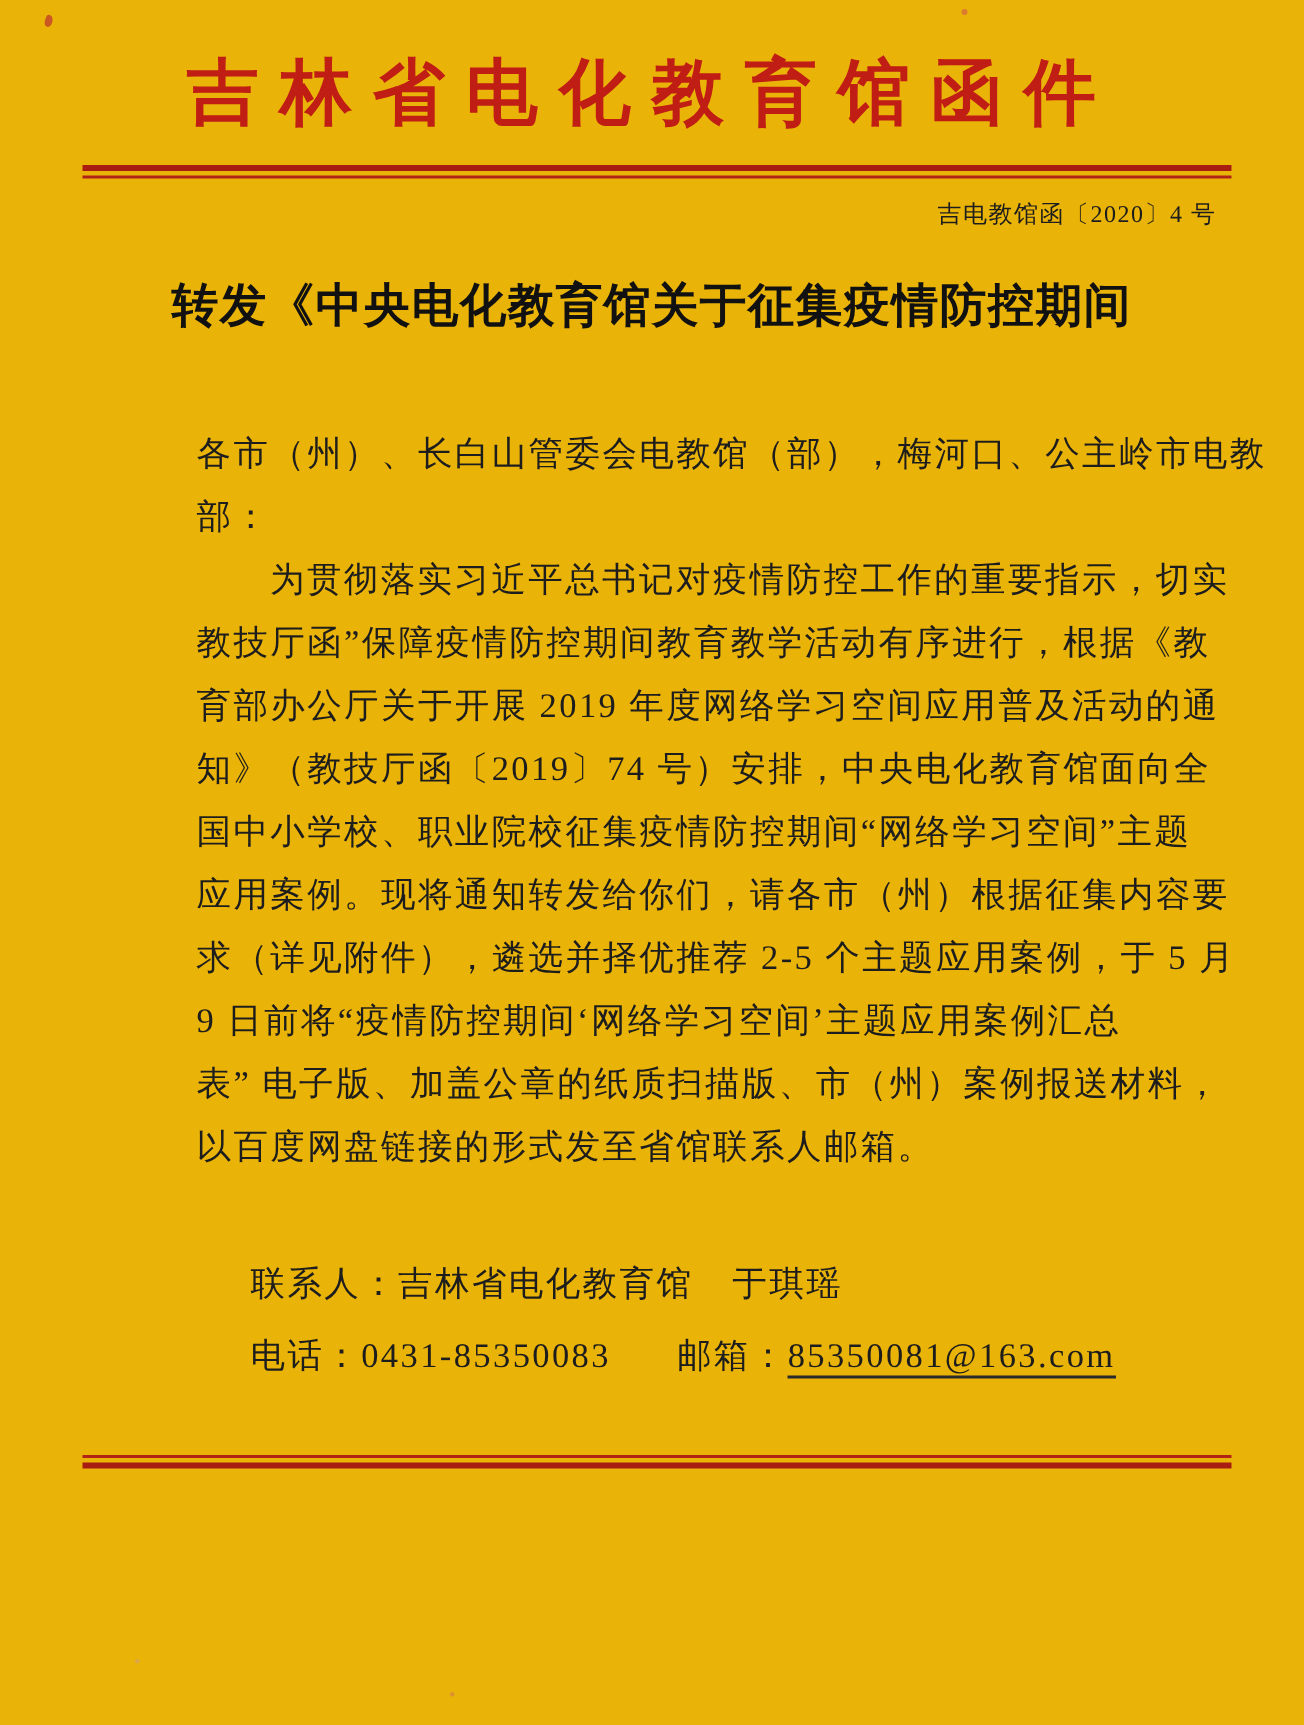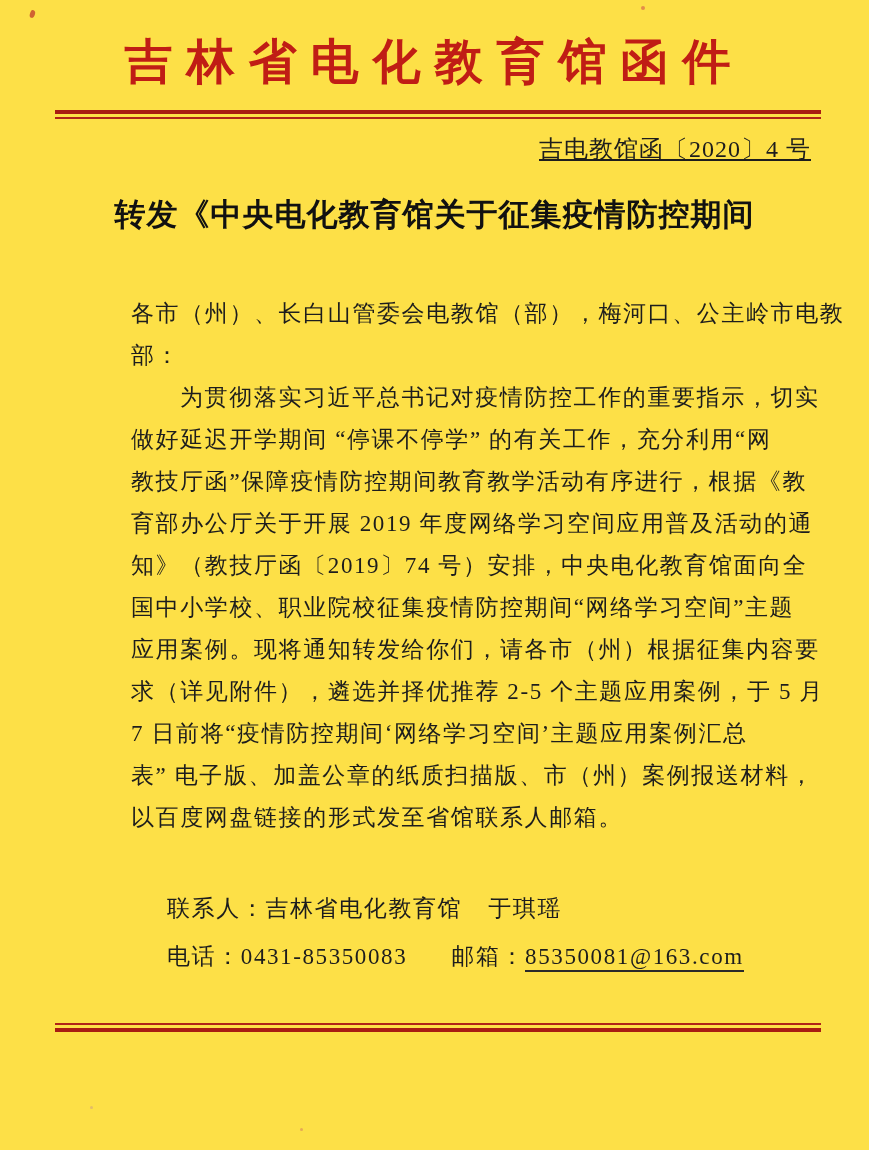--- a/index.html
+++ b/index.html
@@ -1,21 +1,21 @@
 <!DOCTYPE html>
 <html><head>
 <meta charset="utf-8">
 <style>
   * { margin:0; padding:0; box-sizing:border-box; }
   html,body { background:#e8e8e6; }
   .page {
     position:relative;
     width:869px; height:1150px;
     margin:0 auto;
-    background:#fde047;
+    background:#eab308;
     color:#1d1d1d;
     font-family:"Liberation Serif","DejaVu Serif",serif;
     overflow:hidden;
   }
   
   .org-title {
     margin-top:30px;
     text-align:center;
     color:#c01d15;
     font-size:48px;
@@ -28,23 +28,22 @@
   .rule { margin-left:55px; margin-right:48px; }
   .rule-top { margin-top:16px; }
   .rule .thick { height:4px; background:#a81c12; }
   .rule .gap   { height:3px; }
   .rule .thin  { height:2px; background:#b02418; }
   .rule-bottom { margin-top:42px; }
   
   .doc-number {
     margin:14px 58px 0 0;
     text-align:right;
-    font-size:24px;
+    font-size:16px;
     letter-spacing:1px;
-    text-decoration:underline;
   }
   
   .doc-title {
     margin-top:26px;
     text-align:center;
     font-size:31px;
     font-weight:bold;
     line-height:48px;
     letter-spacing:1px;
     font-family:"Liberation Sans","DejaVu Sans",sans-serif;
@@ -98,28 +97,27 @@
   <div class="doc-number">吉电教馆函〔2020〕4 号</div>
 
   <div class="doc-title">
     <div>转发《中央电化教育馆关于征集疫情防控期间</div>
   </div>
 
   <div class="letter-body">
     <div class="line">各市（州）、长白山管委会电教馆（部），梅河口、公主岭市电教</div>
     <div class="line">部：</div>
     <div class="line indent">为贯彻落实习近平总书记对疫情防控工作的重要指示，切实</div>
-    <div class="line">做好延迟开学期间 “停课不停学” 的有关工作，充分利用“网</div>
     <div class="line">教技厅函”保障疫情防控期间教育教学活动有序进行，根据《教</div>
     <div class="line">育部办公厅关于开展 2019 年度网络学习空间应用普及活动的通</div>
     <div class="line">知》（教技厅函〔2019〕74 号）安排，中央电化教育馆面向全</div>
     <div class="line">国中小学校、职业院校征集疫情防控期间“网络学习空间”主题</div>
     <div class="line">应用案例。现将通知转发给你们，请各市（州）根据征集内容要</div>
     <div class="line">求（详见附件），遴选并择优推荐 2-5 个主题应用案例，于 5 月</div>
-    <div class="line">7 日前将“疫情防控期间‘网络学习空间’主题应用案例汇总</div>
+    <div class="line">9 日前将“疫情防控期间‘网络学习空间’主题应用案例汇总</div>
     <div class="line">表” 电子版、加盖公章的纸质扫描版、市（州）案例报送材料，</div>
     <div class="line">以百度网盘链接的形式发至省馆联系人邮箱。</div>
   </div>
 
   <div class="contact">
     <div class="row">
       <span>联系人：</span><span>吉林省电化教育馆</span><span class="name-gap"></span><span>于琪瑶</span>
     </div>
     <div class="row">
       <span>电话：</span><span>0431-85350083</span><span class="email-group"><span>邮箱：</span><span class="email">85350081@163.com</span></span>

